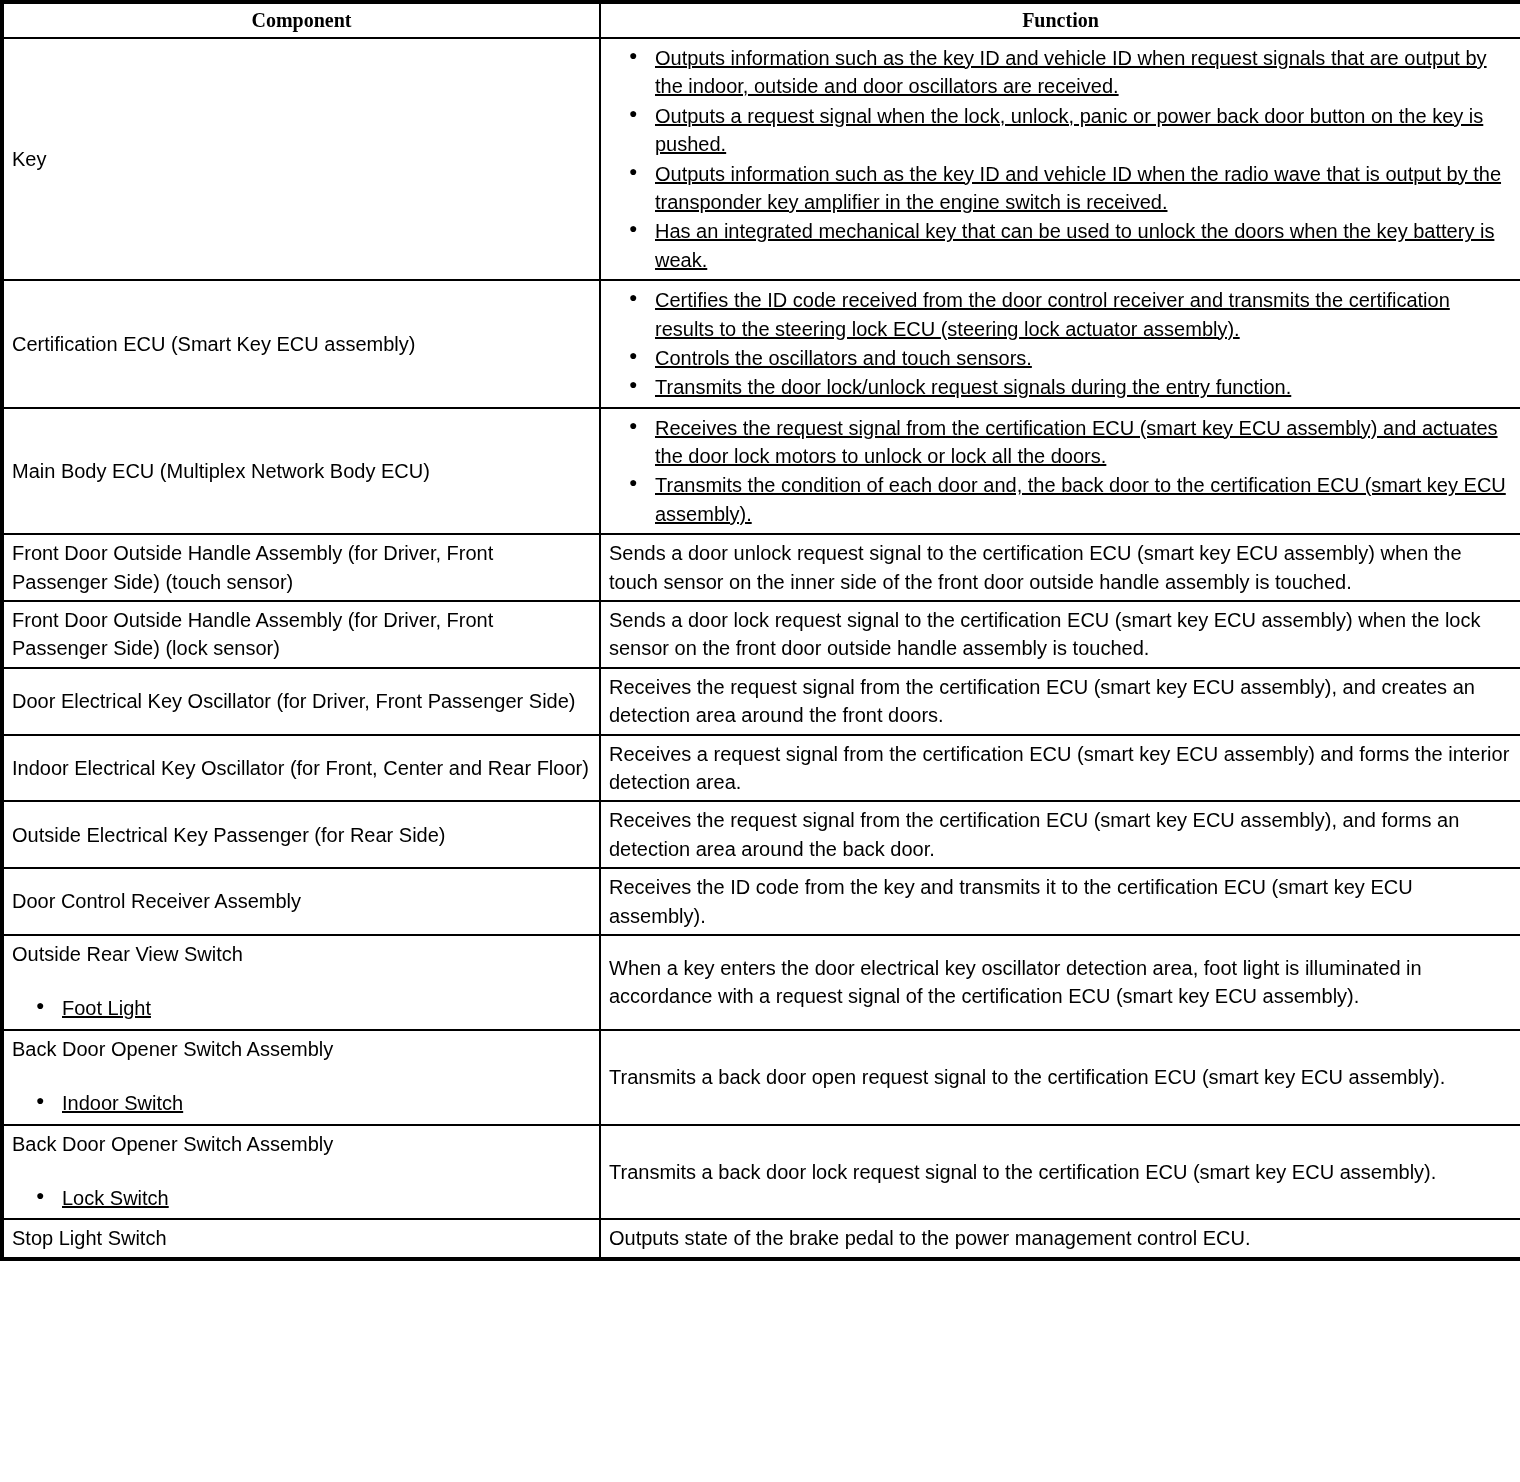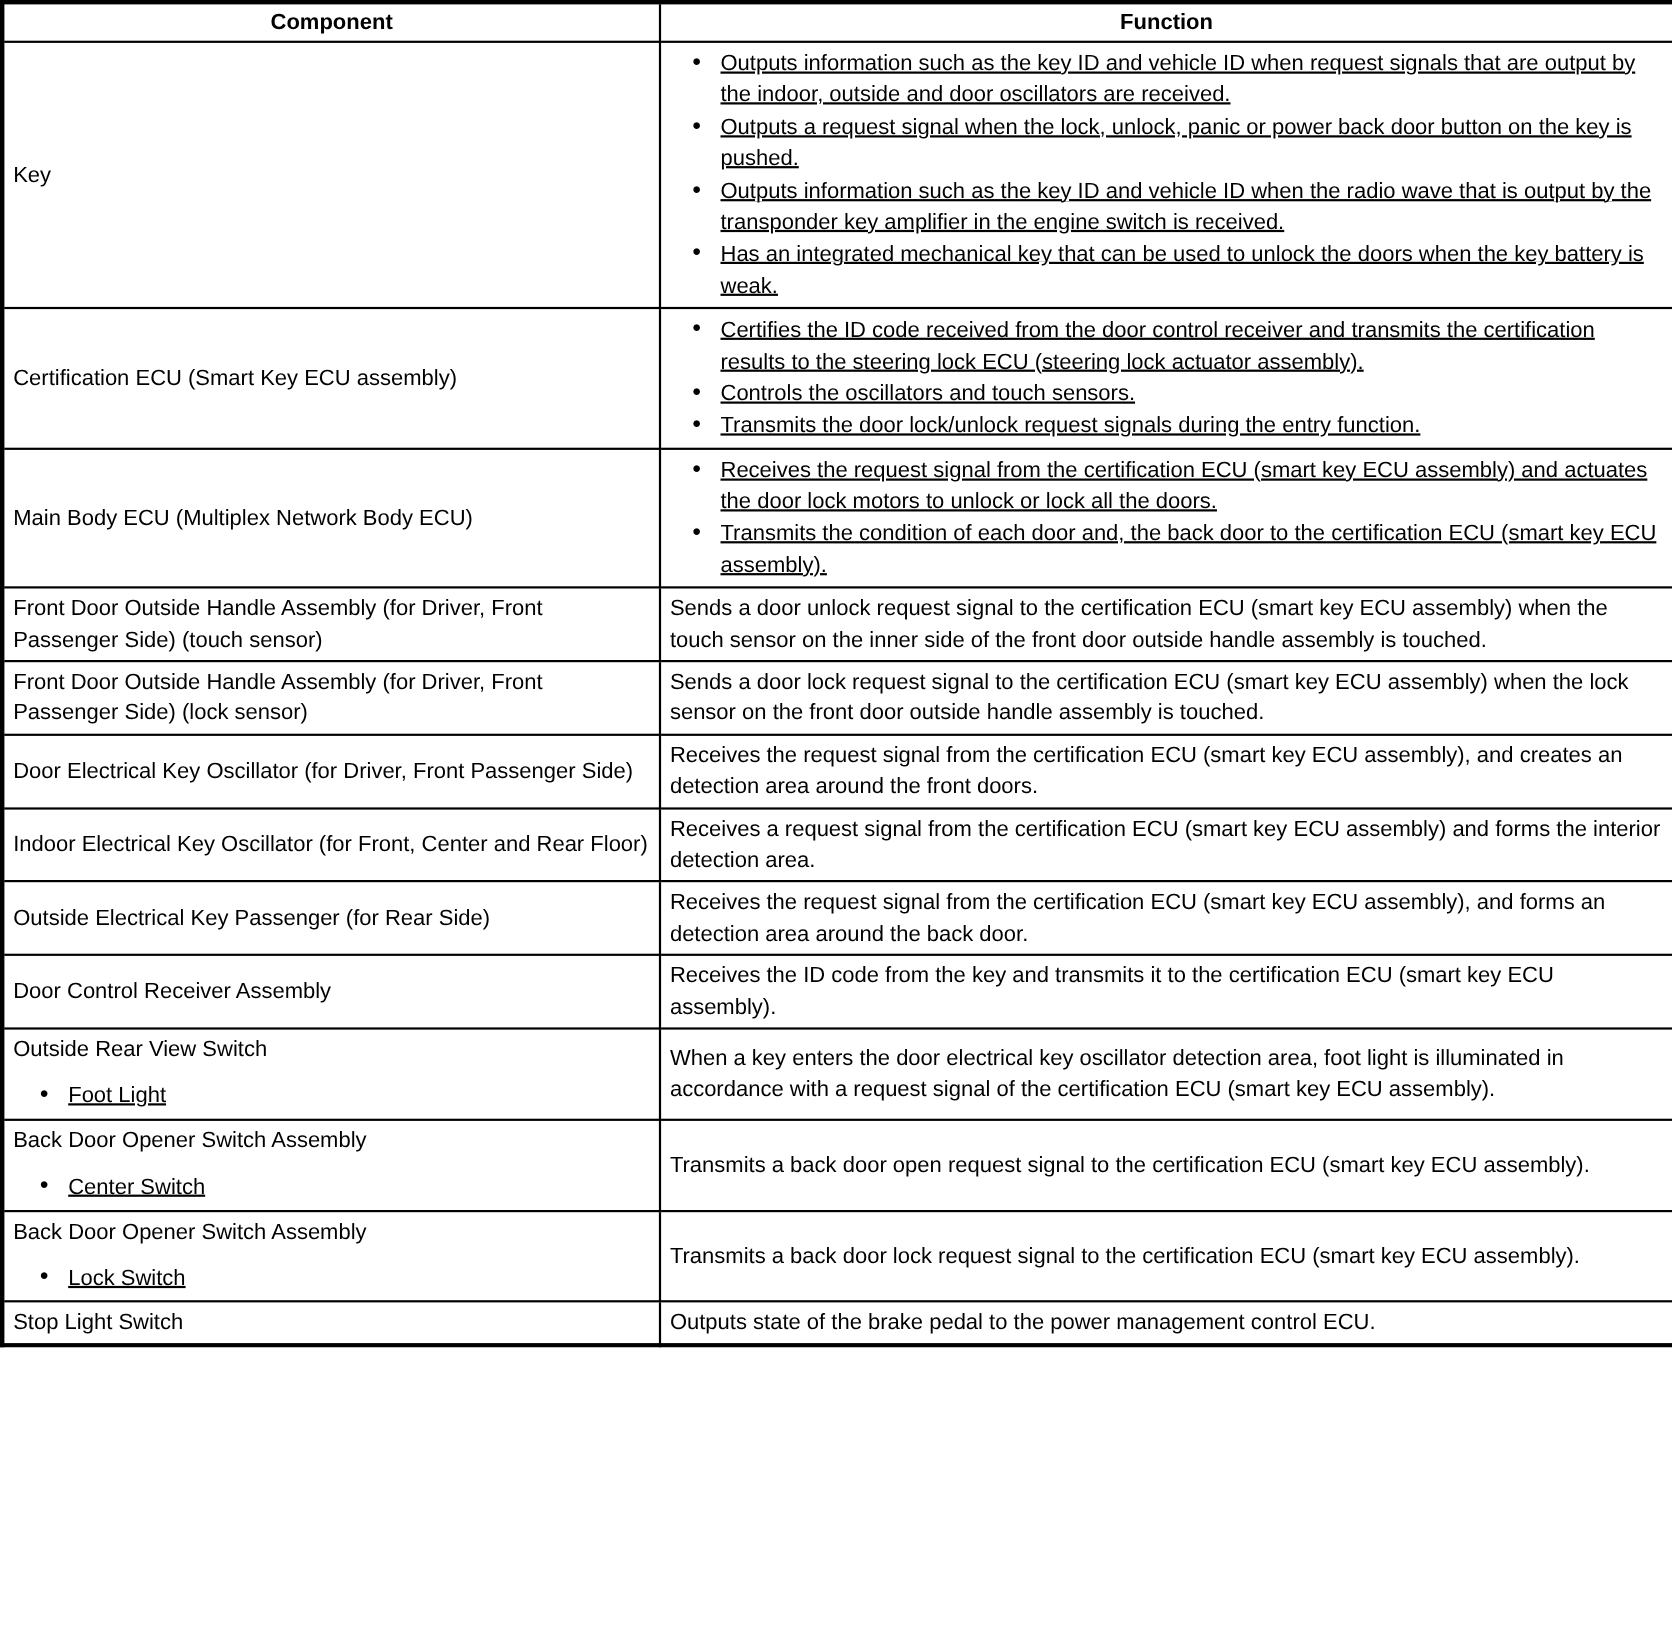--- a/index.html
+++ b/index.html
@@ -26,20 +26,21 @@
     padding: 4px 8px;
     vertical-align: middle;
     line-height: 1.42;
     word-wrap: break-word;
   }
   .doc-table th {
     font-weight: bold;
     text-align: center;
     height: 36px;
     padding: 2px 8px;
+    font-family: Liberation Serif, serif;
   }
   col.comp-col { width: 598px; }
   col.func-col { width: 922px; }
 
   ul.bullets {
     margin: 0;
     padding: 0 0 0 46px;
     list-style: none;
   }
   ul.bullets li {
@@ -48,21 +49,21 @@
     text-decoration: underline;
   }
   ul.bullets li::before {
     content: "\25CF";
     position: absolute;
     left: -26px;
     top: 2px;
     font-size: 14px;
   }
   ul.comp-bullets {
-    margin-top: 14px;
+    margin-top: 26px;
     margin-bottom: 2px;
     padding-left: 50px;
   }
   td.comp { padding-left: 8px; }
   td.func { padding-left: 8px; }
 </style>
 </head>
 <body>
 
 <table class="doc-table">
@@ -169,21 +170,21 @@
           </ul>
         </td>
         <td class="func">
           <div>When a key enters the door electrical key oscillator detection area, foot light is illuminated in accordance with a request signal of the certification ECU (smart key ECU assembly).</div>
         </td>
       </tr>
       <tr>
         <td class="comp">
           <div>Back Door Opener Switch Assembly</div>
           <ul class="bullets comp-bullets">
-            <li>Center Switch</li>
+            <li>Indoor Switch</li>
           </ul>
         </td>
         <td class="func">
           <div>Transmits a back door open request signal to the certification ECU (smart key ECU assembly).</div>
         </td>
       </tr>
       <tr>
         <td class="comp">
           <div>Back Door Opener Switch Assembly</div>
           <ul class="bullets comp-bullets">

